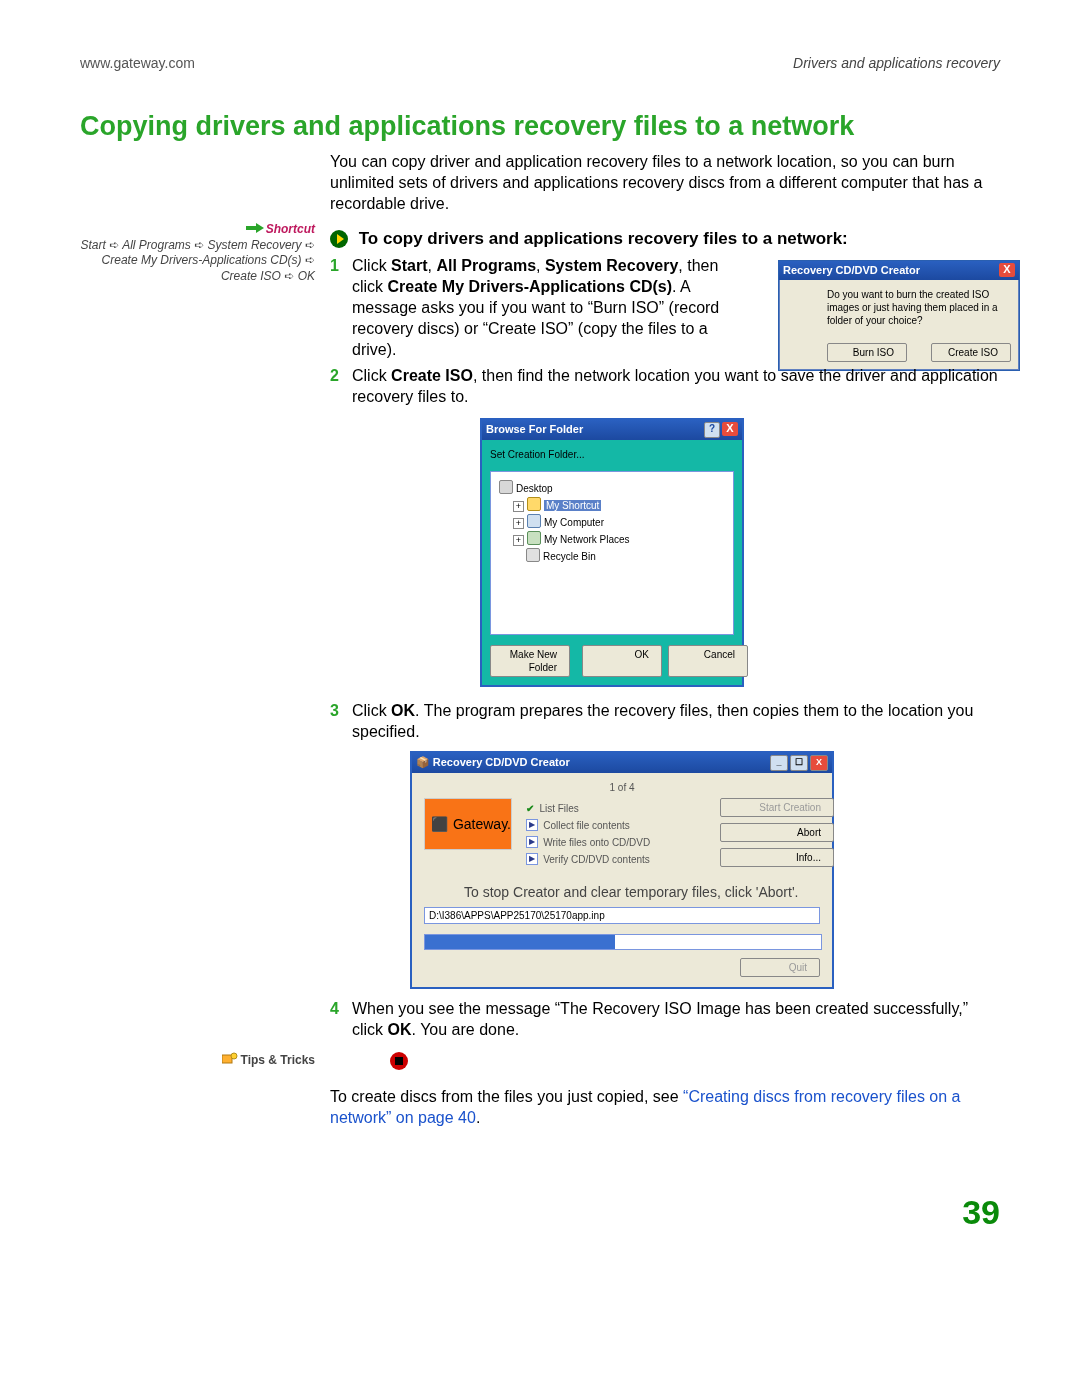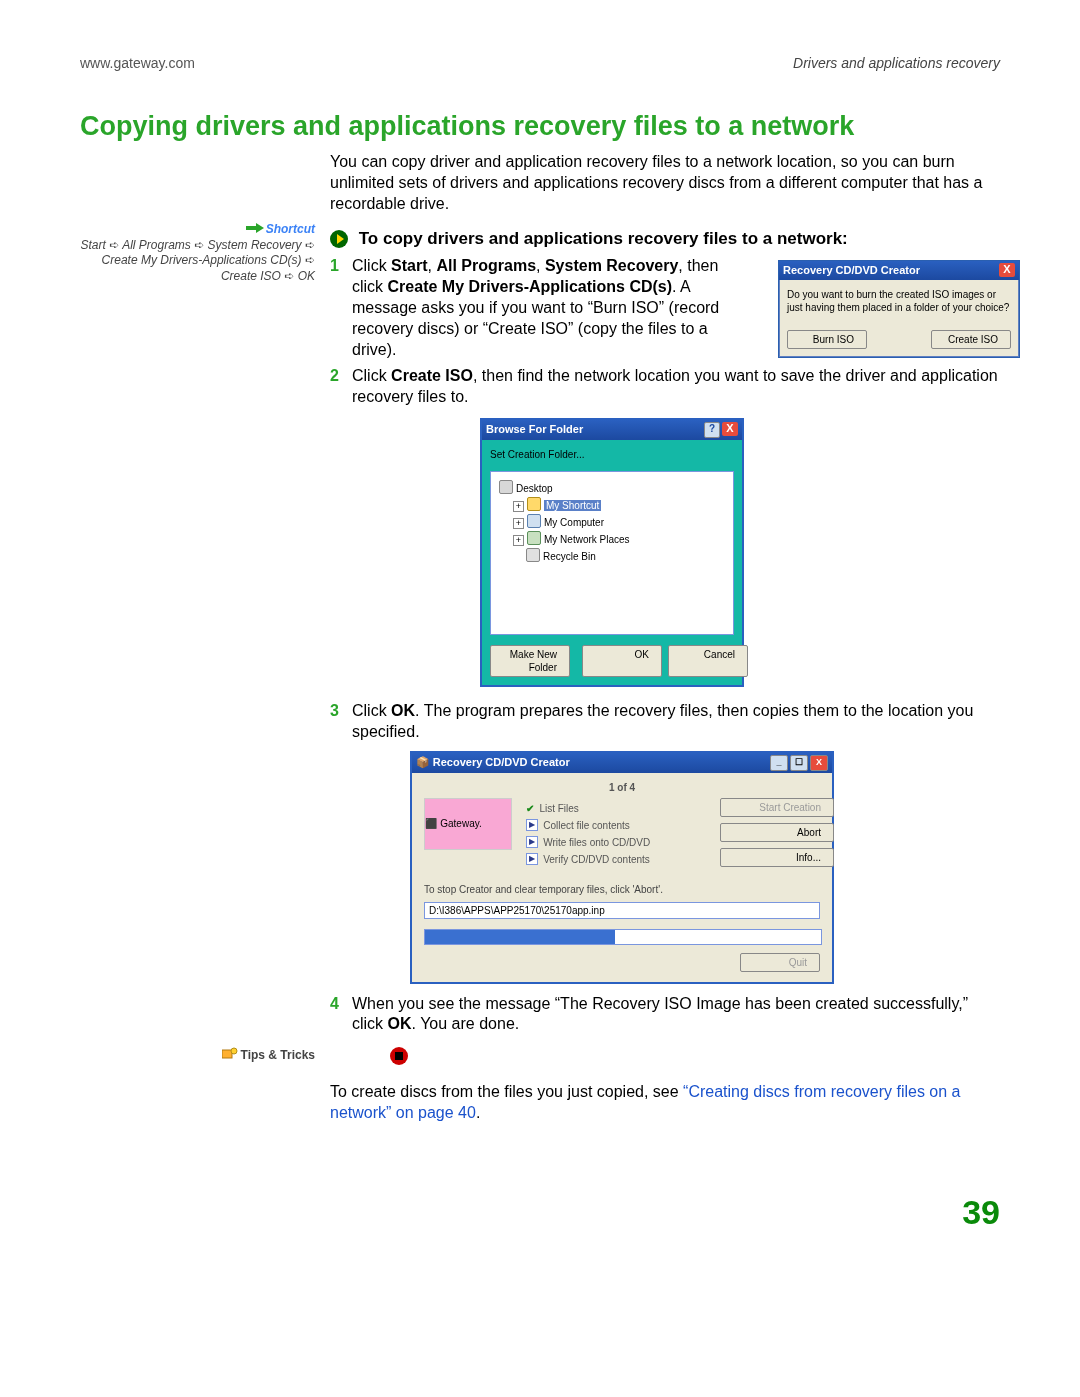--- a/index.html
+++ b/index.html
@@ -41,21 +41,21 @@
   .side-col {
     font-size: 12px;
     text-align: right;
     color: #444;
     font-style: italic;
     line-height: 1.3;
   }
   .side-label {
     font-weight: 700;
     font-style: italic;
-    color: #3b82f6;
+    color: #be185d;
   }
   .play-icon {
     display: inline-block;
     width: 18px; height: 18px;
     border-radius: 50%;
     background: #006600;
     position: relative;
     vertical-align: -4px;
     margin-right: 6px;
   }
@@ -122,21 +122,21 @@
     width: 16px; height: 14px;
     background: #e74c3c;
     color: #fff;
     text-align: center;
     line-height: 12px;
     font-size: 11px;
     font-weight: 700;
     border-radius: 2px;
     font-family: Arial, sans-serif;
   }
-  .dlg1 .body { padding: 8px; }
+  .dlg1 .body { padding: 8px; margin-left: 40px; }
   .btnwin {
     display: inline-block;
     background: #ece9d8;
     border: 1px solid #888;
     border-radius: 2px;
     padding: 2px 12px;
     font-size: 10px;
     font-family: Tahoma, Arial, sans-serif;
     min-width: 54px;
     text-align: right;
@@ -185,31 +185,31 @@
     font-family: Tahoma, Arial, sans-serif;
     font-size: 10px;
     margin: 8px auto 10px 80px;
   }
   .dlg3 .titlebar { font-size: 11px; }
   .winbtns { display:flex; gap:2px; }
   .winbtns .wb { width:16px; height:14px; background:#d0e0f0; border:1px solid #888; border-radius:2px; text-align:center; line-height:12px; font-size:9px; color:#000;}
   .winbtns .wbx { background:#e74c3c; color:#fff; }
   .dlg3 .body { padding: 8px 12px 10px 12px; }
   .creator-grid { display:grid; grid-template-columns: 90px 1fr 100px; column-gap:12px; align-items:start;}
-  .logo-box { width:86px; height:50px; border:1px solid #ccc; background:#f9a8d4; display:flex; align-items:center; justify-content:flex-start; font-size:10px; }
+  .logo-box { width:86px; height:50px; border:1px solid #ccc; background:#f97316; display:flex; align-items:center; justify-content:flex-end; font-size:14px; }
   .logo-box span { color:#000; }
   .logo-box .gw { color:#000; font-weight:400; }
   .steps-list { font-size:10px; color:#555; }
   .steps-list div { margin:4px 0; display:flex; align-items:center; }
   .chk { color:#1a8a1a; font-weight:700; margin-right:5px; }
   .arrow { color:#2a3a8a; margin-right:5px; background:#fff; border:1px solid #7a96df; padding:0 2px; font-size:8px;}
-  .count { text-align:center; font-size:10px; color:#555; margin-bottom:4px; grid-column: 1 / 4; font-weight: bold; }
+  .count { text-align:center; font-size:10px; color:#555; margin-bottom:4px; grid-column: 1 / 4; }
   .btn-col .btnwin { display:block; width:88px; margin-bottom:6px; }
   .btn-col .disabled { color:#9a9a9a; }
-  .note { font-size:10px; color:#444; margin-top:10px; }
+  .note { font-size:14px; color:#444; margin-top:10px;margin-left:40px; }
   .pathfield { width:100%; box-sizing:border-box; border:1px solid #7a96df; background:#fff; padding:1px 4px; font-size:10px; margin-top:6px;}
   .progressbar { width:100%; height:14px; border:1px solid #7a96df; background:#fff; margin-top:10px; position:relative;}
   .progressbar .fill { position:absolute; left:0; top:0; bottom:0; width:48%; background:#3a70d0;}
   .quit-row { text-align:right; margin-top:8px; }
   .quit-row .btnwin { color:#9a9a9a; }
 
   .shortcut-arrow {
     display:inline-block;
     width:18px; height:12px;
     vertical-align:-1px;

